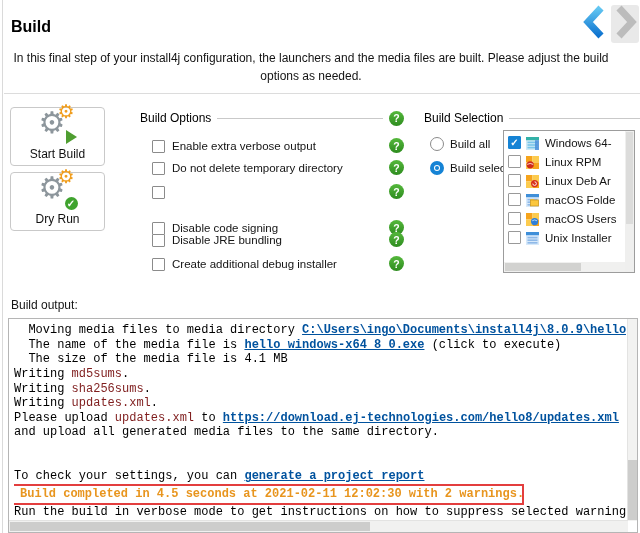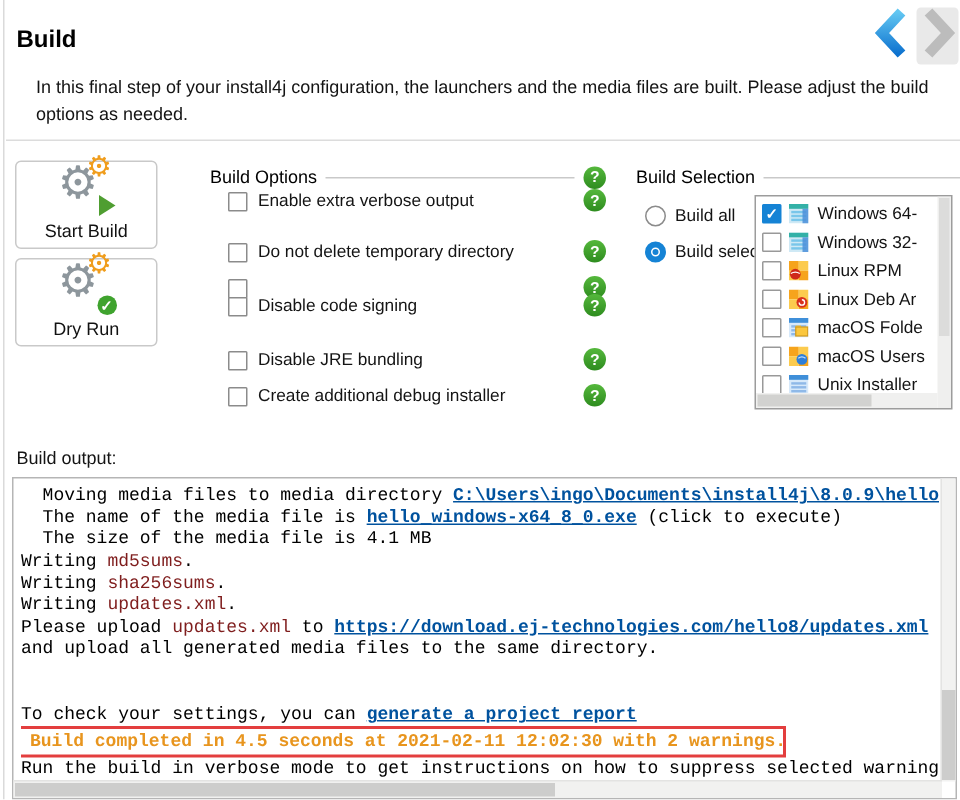--- a/index.html
+++ b/index.html
@@ -3,21 +3,21 @@
 <meta charset="utf-8">
 <style>
   html,body{margin:0;padding:0;}
   body{width:640px;height:533px;position:relative;overflow:hidden;background:#fff;
        font-family:"Liberation Sans",sans-serif;color:#141414;}
   .left-border{position:absolute;left:2px;top:0;bottom:0;width:1px;background:#dadada;}
   .page-title{position:absolute;left:11px;top:18px;font-size:16px;font-weight:bold;color:#000;}
   .nav{position:absolute;top:5px;right:1px;display:flex;gap:3px;align-items:center;}
   .nav-btn{width:28px;height:38px;display:flex;align-items:center;justify-content:center;border-radius:3px;}
   .nav-btn.fwd{background:#e9e9e9;}
-  .desc{position:absolute;left:24px;top:49px;width:604px;font-size:12px;line-height:18px;}
+  .desc{position:absolute;left:9px;top:49px;width:604px;font-size:12px;line-height:18px;text-align:center;}
   .divider{position:absolute;left:4px;right:0;top:93px;height:1px;background:#dcdcdc;}
 
   .action-btn{position:absolute;left:10px;width:95px;height:59px;background:#fff;border:1px solid #c9c9c9;
       border-radius:4px;box-sizing:border-box;display:flex;flex-direction:column;align-items:center;
       justify-content:flex-end;padding-bottom:4px;cursor:default;}
   #start-build{top:107px}  #dry-run{top:172px}
   .btn-label{font-size:12px;color:#111;}
   .btn-icon{position:absolute;top:1px;left:50%;transform:translateX(-50%);width:46px;height:36px;}
   .gear-big{position:absolute;left:4px;top:-3px;font-size:30px;line-height:34px;color:#8d969c;}
   .gear-small{position:absolute;right:6px;top:-8px;font-size:19px;line-height:22px;color:#f09d1c;}
@@ -127,35 +127,35 @@
   <span class="btn-label">Dry Run</span>
 </div>
 
 <div class="group" id="build-options">
   <div class="group-head">
     <span>Build Options</span>
     <span class="group-line"></span>
     <span class="help">?</span>
   </div>
   <div id="options-rows">
-      <div class="opt-row" style="top: 16px;">
+      <div class="opt-row" style="top: 28px;">
         <span class="cb"></span>
         <span class="opt-label">Enable extra verbose output</span>
         <span class="help">?</span>
       </div>
       <div class="opt-row" style="top: 50px;">
         <span class="cb"></span>
         <span class="opt-label">Do not delete temporary directory</span>
         <span class="help">?</span>
       </div>
       <div class="opt-row" style="top: 74px;">
         <span class="cb"></span>
         <span class="help">?</span>
       </div>
-      <div class="opt-row" style="top: 86px;">
+      <div class="opt-row" style="top: 110px;">
         <span class="cb"></span>
         <span class="opt-label">Disable code signing</span>
         <span class="help">?</span>
       </div>
       <div class="opt-row" style="top: 122px;">
         <span class="cb"></span>
         <span class="opt-label">Disable JRE bundling</span>
         <span class="help">?</span>
       </div>
       <div class="opt-row" style="top: 146px;">
@@ -189,32 +189,20 @@
         <span class="media-cb checked">✓</span>
         <span class="media-icon"><svg width="13" height="13" viewBox="0 0 13 13">
             <rect width="13" height="13" fill="#cfe9f5"></rect>
             <rect width="13" height="3.2" fill="#33b1a7"></rect>
             <rect x="1.5" y="4.6" width="10" height="1.6" fill="#79c6ea"></rect>
             <rect x="1.5" y="7.2" width="10" height="1.6" fill="#79c6ea"></rect>
             <rect x="1.5" y="9.8" width="10" height="1.6" fill="#79c6ea"></rect>
             <rect x="9" y="3.2" width="4" height="9.8" fill="#4b8fd9" opacity="0.85"></rect>
           </svg></span>
         <span class="media-label">Windows 64-</span>
-      </div>
-      <div class="media-row">
-        <span class="media-cb"></span>
-        <span class="media-icon"><svg width="13" height="13" viewBox="0 0 13 13">
-            <rect width="13" height="13" fill="#cfe9f5"></rect>
-            <rect width="13" height="3.2" fill="#33b1a7"></rect>
-            <rect x="1.5" y="4.6" width="10" height="1.6" fill="#79c6ea"></rect>
-            <rect x="1.5" y="7.2" width="10" height="1.6" fill="#79c6ea"></rect>
-            <rect x="1.5" y="9.8" width="10" height="1.6" fill="#79c6ea"></rect>
-            <rect x="9" y="3.2" width="4" height="9.8" fill="#4b8fd9" opacity="0.85"></rect>
-          </svg></span>
-        <span class="media-label">Windows 32-</span>
       </div>
       <div class="media-row">
         <span class="media-cb"></span>
         <span class="media-icon"><svg width="13" height="13" viewBox="0 0 13 13">
             <rect width="6.5" height="6.5" fill="#f6a41c"></rect>
             <rect x="6.5" width="6.5" height="6.5" fill="#fccb4e"></rect>
             <rect y="6.5" width="6.5" height="6.5" fill="#fccb4e"></rect>
             <rect x="6.5" y="6.5" width="6.5" height="6.5" fill="#f6a41c"></rect>
             <circle cx="4.2" cy="8.8" r="3.6" fill="#cf2a1b"></circle>
             <path d="M1.2 8.4 Q4.2 6.5 7.2 8.4" stroke="#fff" stroke-width="0.8" fill="none"></path>

